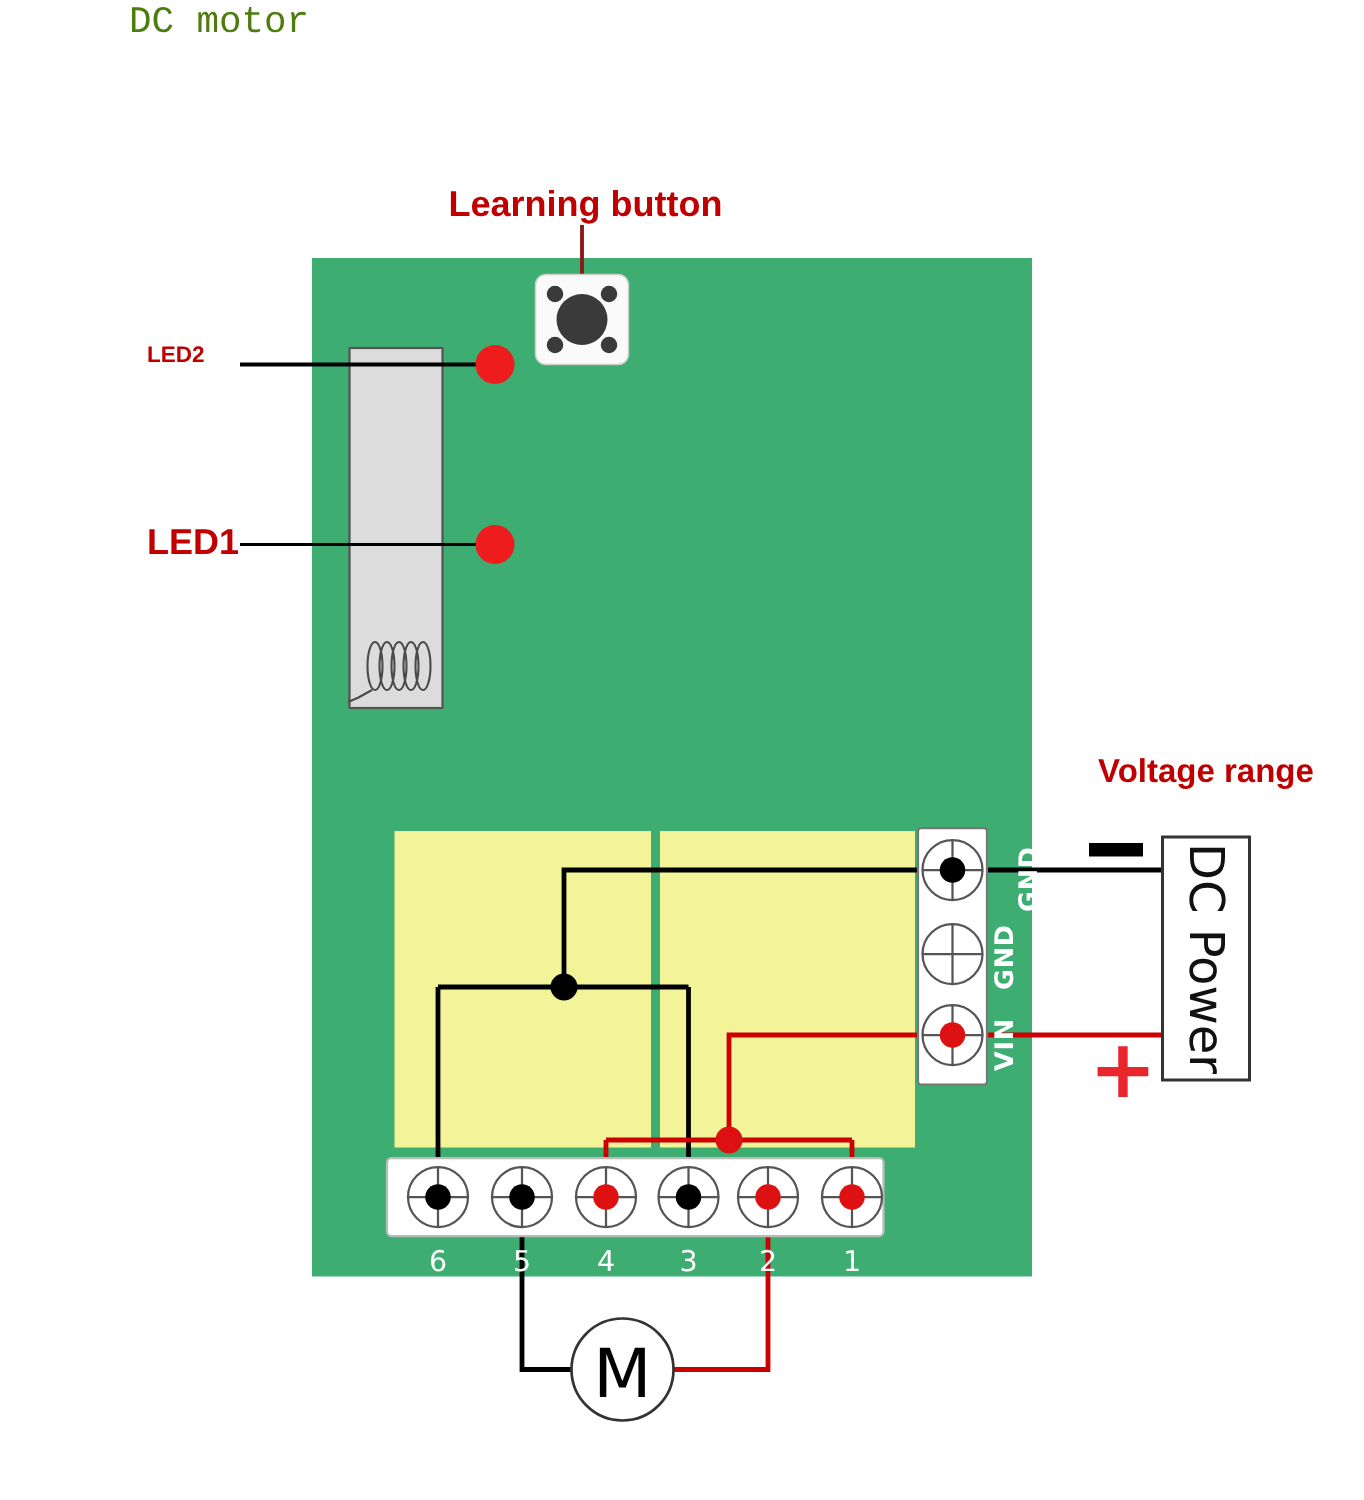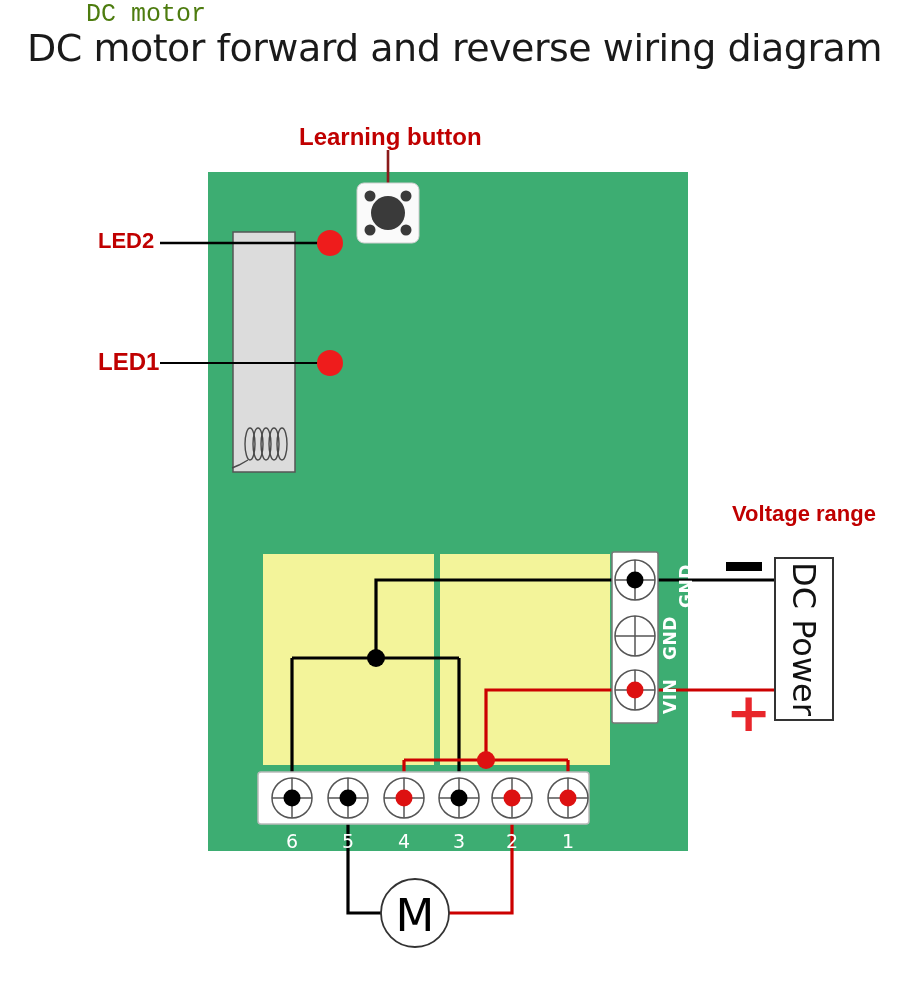--- a/index.html
+++ b/index.html
@@ -25,21 +25,21 @@
     white-space:nowrap;
   }
 
   .lbl{position:absolute;white-space:nowrap;}
   .lbl-red{color:#c00000;font-weight:bold;}
 
   .learning-label{
     left:299px;top:123px;
     font-size:24px;
   }
-  .led2-label{left:98px;top:228px;font-size:22px;}
+  .led2-label{left:98px;top:228px;font-size:15px;}
   .led1-label{left:98px;top:348px;font-size:24px;}
 
   .voltage-label{
     left:724px;top:500px;
     font-size:22px;
     text-align:center;
     line-height:1.25;
     width:160px;
   }
 
@@ -104,21 +104,20 @@
     font-weight:bold;
     color:#e8262b;
     font-family:"DejaVu Sans", sans-serif;
   }
 </style>
 </head>
 <body>
 
 <div id="stage">
 
-  <div class="title">DC motor forward and reverse wiring diagram</div>
 
   <svg width="909" height="1000" viewBox="0 0 909 1000">
 
     <rect x="208" y="172" width="480" height="679" fill="#3DAD72"></rect>
 
     <rect x="233" y="232" width="62" height="240" fill="#DCDCDC" stroke="#555555" stroke-width="1.5"></rect>
 
     <g fill="none" stroke="#4a4a4a" stroke-width="1.4">
       <ellipse cx="250" cy="444" rx="5" ry="16"></ellipse>
       <ellipse cx="258" cy="444" rx="5" ry="16"></ellipse>

